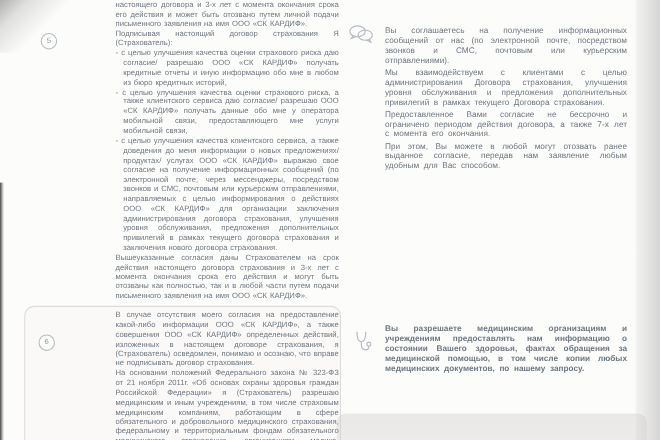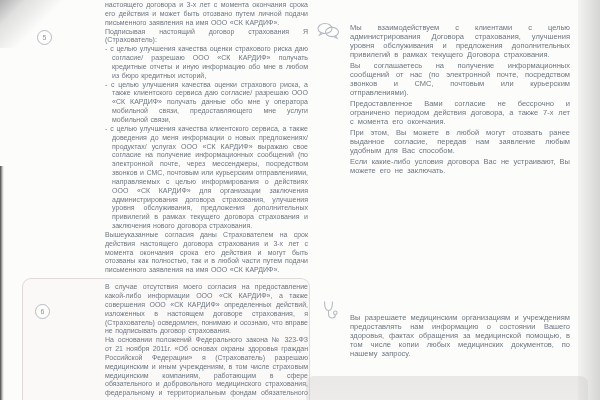--- a/index.html
+++ b/index.html
@@ -27,21 +27,21 @@
   .marker-5{left:37px;top:30px;}
   .marker-6{left:35px;top:304px;}
   
   .col{position:absolute;text-align:justify;}
   .col p{margin:0;}
   .col-left{left:105px;top:1px;width:203px;font-size:7px;line-height:8.85px;word-spacing:.6px;}
   .col-left p.gap{margin-top:8px;}
   .col-left p.bullet{padding-left:7px;text-indent:-7px;}
   .r-block{position:absolute;left:350px;width:220px;font-size:7.5px;line-height:9px;word-spacing:2px;text-align:justify;}
   .r-block1{top:23px;}
-  .r-block2{top:313px;}
+  .r-block2{top:294px;font-weight:bold;}
   .r-block p{margin:0 0 2px 0;}
   
   .icon{position:absolute;display:block;}
   .icon svg{display:block;}
   .icon-chat{left:316px;top:22px;}
   .icon-steth{left:321px;top:300px;}
 </style>
 </head>
 <body>
 
@@ -73,25 +73,24 @@
 
   <span class="icon icon-chat">
     <svg width="24" height="18" viewBox="0 0 24 18" fill="none" stroke="#b6bcc4" stroke-width="1.1">
       <ellipse cx="9" cy="6.5" rx="7" ry="5"></ellipse>
       <path d="M5 10.5 L3.5 13 L7.5 11.2"></path>
       <ellipse cx="16" cy="10" rx="6.5" ry="4.6"></ellipse>
       <path d="M19.5 13.8 L21 16.2 L16.8 14.3"></path>
     </svg>
   </span>
   <div class="r-block r-block1">
+    <p>Вы соглашаетесь на получение информационных сообщений от нас (по электронной почте, посредством звонков и СМС, почтовым или курьерским отправлениями).</p>
     <p>Мы взаимодействуем с клиентами с целью администрирования Договора страхования, улучшения уровня обслуживания и предложения дополнительных привилегий в рамках текущего Договора страхования.</p>
-    <p>Вы соглашаетесь на получение информационных сообщений от нас (по электронной почте, посредством звонков и СМС, почтовым или курьерским отправлениями).</p>
     <p>Предоставленное Вами согласие не бессрочно и ограничено периодом действия договора, а также 7-х лет с момента его окончания.</p>
     <p>При этом, Вы можете в любой могут отозвать ранее выданное согласие, передав нам заявление любым удобным для Вас способом.</p>
-    <p>Если какие-либо условия договора Вас не устраивают, Вы можете его не заключать.</p>
   </div>
 
   <span class="icon icon-steth">
     <svg width="17" height="20" viewBox="0 0 17 20" fill="none" stroke="#b6bcc4" stroke-width="1.1">
       <path d="M3.5 1.5 C3.5 7 5 10.5 7.5 10.5 C10 10.5 11.5 7 11.5 1.5"></path>
       <path d="M7.5 10.5 L7.5 13.5 C7.5 16.5 9.3 18 11.3 18 C13.3 18 14.3 16.8 14.3 15"></path>
       <circle cx="14.3" cy="12.8" r="1.8"></circle>
     </svg>
   </span>
   <div class="r-block r-block2">

